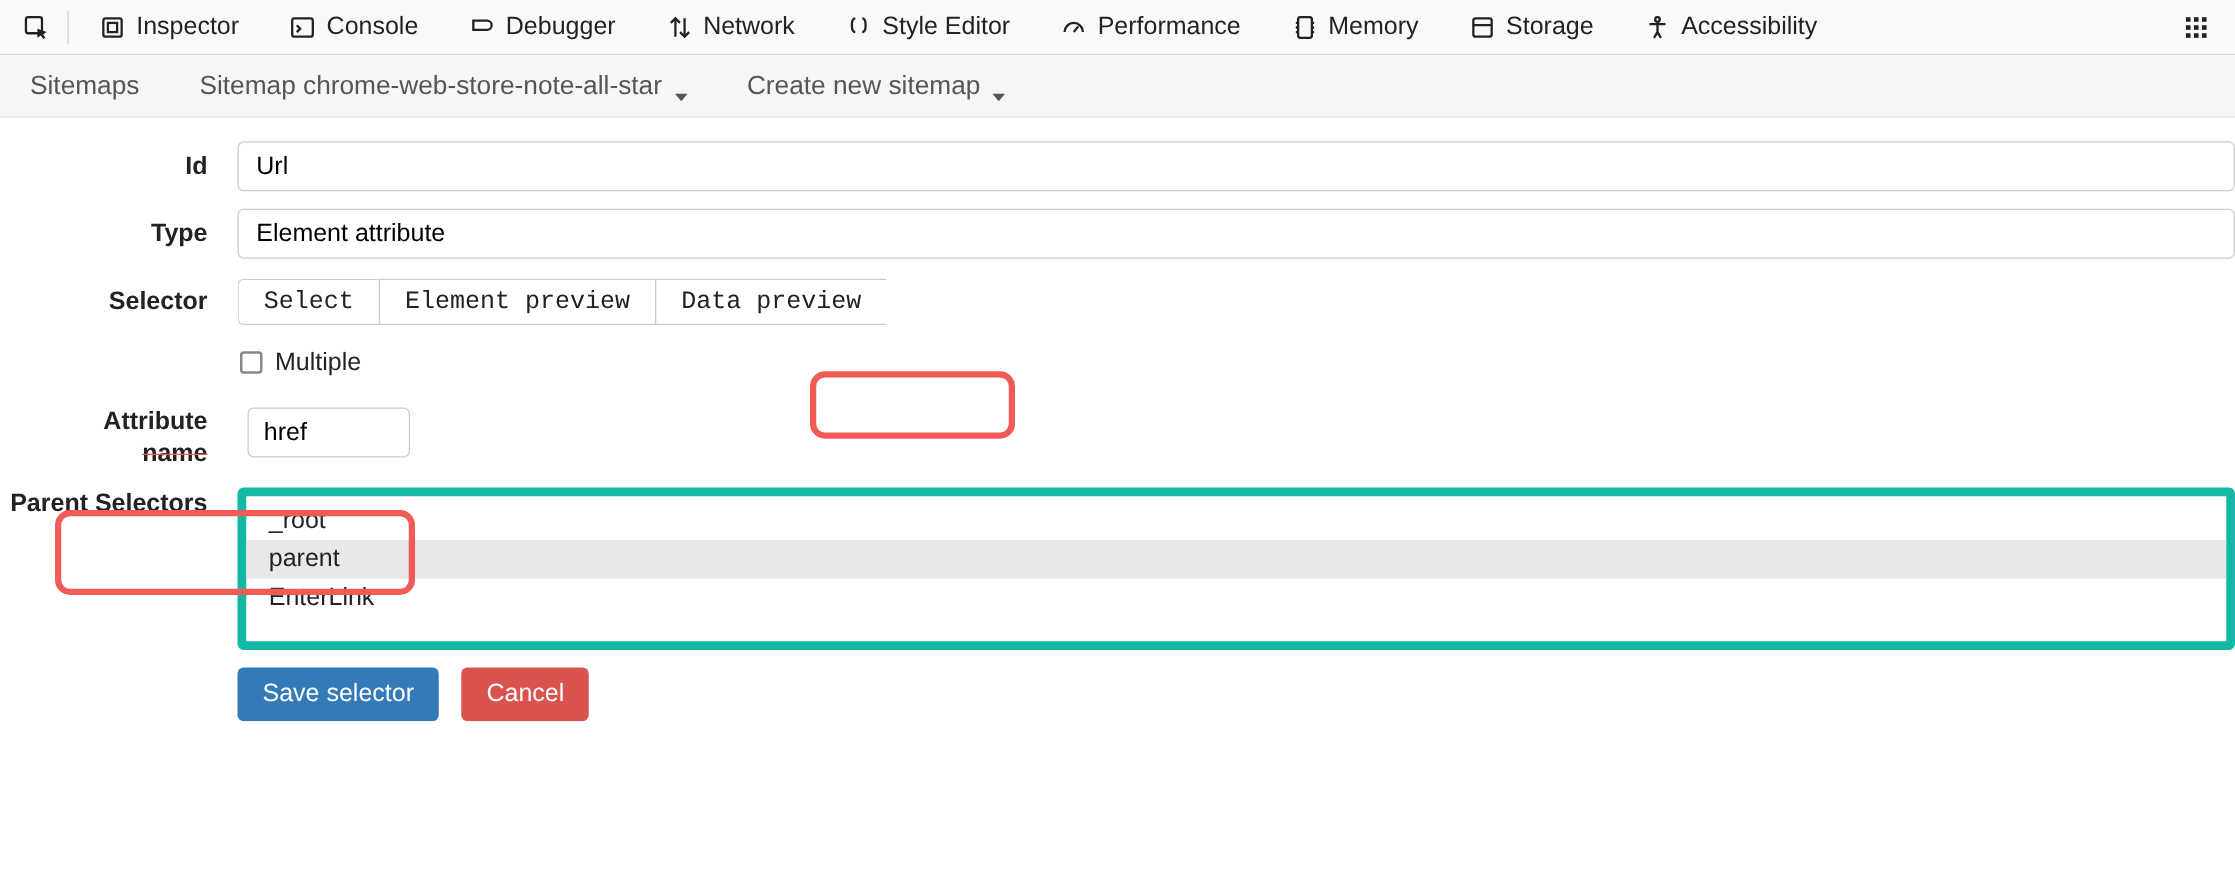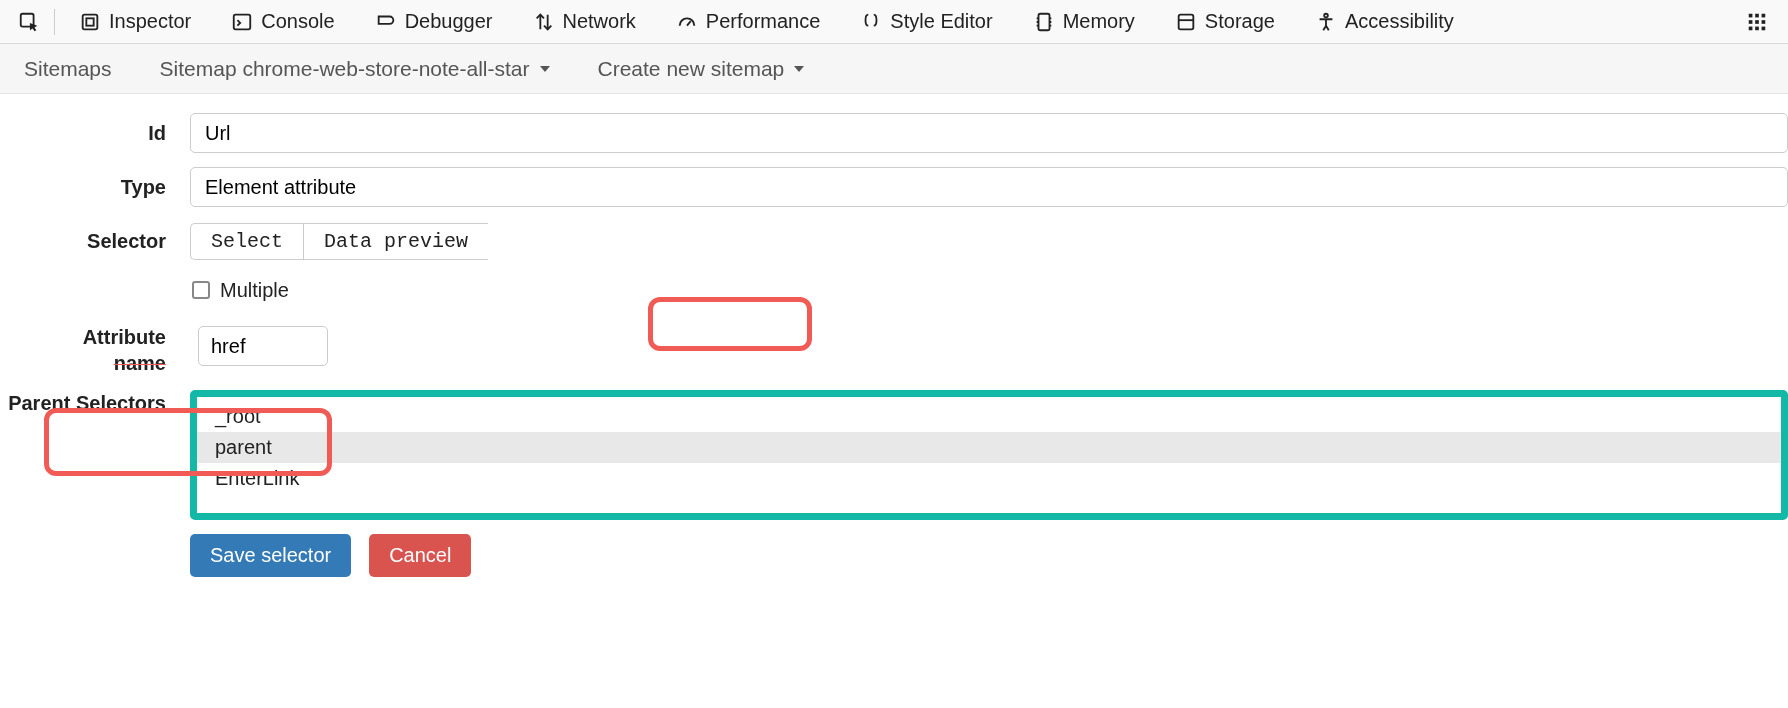--- a/index.html
+++ b/index.html
@@ -44,21 +44,21 @@
     height: 50px;
     background: #f6f6f6;
     border-bottom: 1px solid #e4e4e4;
     padding: 0 24px;
     gap: 48px;
     color: #555;
     font-size: 21px;
   }
   .ext-nav .item {
     display: flex;
-    align-items: center;
+    align-items: flex-end;
     gap: 8px;
     cursor: pointer;
     color: #555;
   }
   .ext-nav .caret {
     display:inline-block;
     width:0;height:0;
     border-left:5px solid transparent;
     border-right:5px solid transparent;
     border-top:6px solid #555;
@@ -222,30 +222,30 @@
   </div>
   <div class="tool">
     <svg viewBox="0 0 24 24" fill="none" stroke="#222" stroke-width="2">
         <path d="M8 4v16M16 20V4"></path>
         <path d="M4 8l4-4 4 4M20 16l-4 4-4-4"></path>
       </svg>
     <span>Network</span>
   </div>
   <div class="tool">
     <svg viewBox="0 0 24 24" fill="none" stroke="#222" stroke-width="2">
+        <path d="M9 4c-3 0-3 4-3 6s0 6 3 6M15 4c3 0 3 4 3 6s0 6-3 6"></path>
+      </svg>
+    <span>Style Editor</span>
+  </div>
+  <div class="tool">
+    <svg viewBox="0 0 24 24" fill="none" stroke="#222" stroke-width="2">
         <path d="M4 16a8 8 0 0 1 16 0"></path>
         <path d="M12 16l4-5"></path>
       </svg>
     <span>Performance</span>
-  </div>
-  <div class="tool">
-    <svg viewBox="0 0 24 24" fill="none" stroke="#222" stroke-width="2">
-        <path d="M9 4c-3 0-3 4-3 6s0 6 3 6M15 4c3 0 3 4 3 6s0 6-3 6"></path>
-      </svg>
-    <span>Style Editor</span>
   </div>
   <div class="tool">
     <svg viewBox="0 0 24 24" fill="none" stroke="#222" stroke-width="2">
         <rect x="6" y="3" width="12" height="18" rx="2"></rect>
         <path d="M6 8h-2M6 12h-2M6 16h-2M20 8h-2M20 12h-2M20 16h-2"></path>
       </svg>
     <span>Memory</span>
   </div>
   <div class="tool">
     <svg viewBox="0 0 24 24" fill="none" stroke="#222" stroke-width="2">
@@ -306,20 +306,21 @@
     <div class="field">
       <input class="text-input" value="Element attribute" style="">
     </div>
   </div>
 
   <div class="row">
     <div class="label">Selector</div>
     <div class="field">
       <div class="btn-group">
         <div class="seg">Select</div>
+        <div class="seg">Element preview</div>
         <div class="seg">Data preview</div>
       </div>
     </div>
   </div>
 
   <div class="row" style="min-height:44px">
     <div class="label"></div>
     <div class="field">
       <div class="chk-wrap">
         <span class="chk"></span>

